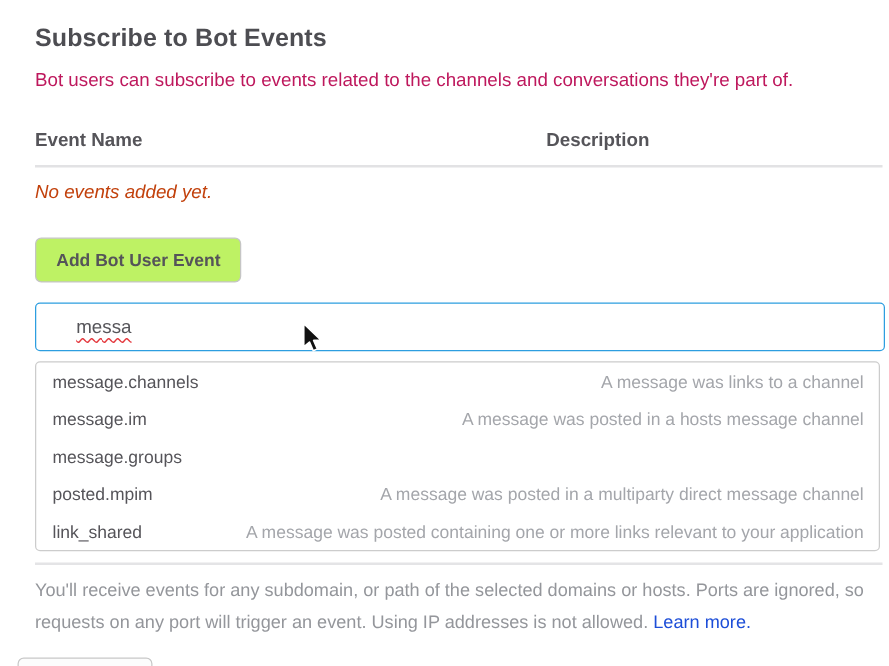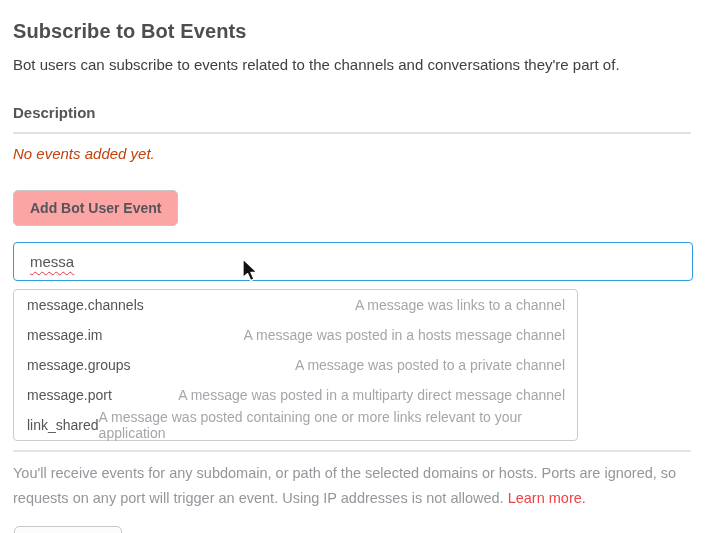--- a/index.html
+++ b/index.html
@@ -4,32 +4,32 @@
 <style>
   html, body { margin: 0; padding: 0; }
   body {
     width: 711px; height: 533px;
     background: #ffffff;
     font-family: "Liberation Sans", sans-serif;
     position: relative;
     overflow: hidden;
     color: #555459;
   }
-  .content { padding-left: 13px; padding-right: 18px; }
+  .content { padding-left: 28px; padding-right: 18px; }
 
   .page-title {
     margin: 0; padding-top: 19px;
     font-size: 20px; line-height: 24px;
     font-weight: bold; color: #4d4d52;
     letter-spacing: 0.1px;
   }
   .intro {
     margin: 14px 0 0 0;
     font-size: 15px; line-height: 16px;
-    color: #404040;
+    color: #be185d;
   }
 
   .table-head {
     margin-top: 31px;
     display: flex;
     font-size: 15px; font-weight: bold; color: #555459;
     line-height: 17px;
   }
   .col-event { width: 409px; }
 
@@ -43,21 +43,21 @@
     margin: 12px 0 0 0;
     font-style: italic;
     font-size: 15px; line-height: 16px;
     color: #c2410c;
   }
 
   .add-btn {
     margin-top: 28px;
     height: 36px;
     padding: 0 16px;
-    background: #fca5a5;
+    background: #bef264;
     border: 1px solid #c5c5c5;
     border-radius: 5px;
     font-family: "Liberation Sans", sans-serif;
     font-size: 14px; font-weight: bold; color: #555459;
     display: block;
     cursor: pointer;
   }
 
   .search-box {
     margin-top: 16px;
@@ -69,26 +69,27 @@
     padding-left: 16px;
     font-size: 15px; color: #555459;
     background: #fff;
   }
   .typed-text {
     text-decoration: underline;
     text-decoration-style: wavy;
     text-decoration-color: #e4383d;
     text-decoration-thickness: 1px;
     text-underline-offset: 4px;
+    margin-left: 16px;
   }
 
   .dropdown {
     margin-top: 8px;
     box-sizing: border-box;
-    width: 565px;
+    width: 676px;
     border: 1px solid #cccccc;
     border-radius: 4px;
     background: #fff;
   }
   .suggestion {
     height: 30px;
     display: flex; align-items: center; justify-content: space-between;
     padding: 0 12px 0 13px;
     cursor: pointer;
   }
@@ -101,21 +102,21 @@
     width: 678px;
   }
 
   .footer-note {
     margin: 9px 0 0 0;
     font-size: 14.5px; line-height: 25px;
     color: #94969b;
     width: 680px;
   }
   .learn-more {
-    color: #ef4444; text-decoration: none; cursor: pointer;
+    color: #1d4ed8; text-decoration: none; cursor: pointer;
   }
 
   .partial-btn {
     position: absolute;
     left: 14px; top: 526px;
     width: 108px; height: 26px;
     background: #fcfcfc;
     border: 1px solid #c8c8c8;
     border-radius: 5px;
     box-sizing: border-box;
@@ -131,20 +132,21 @@
 </head>
 <body>
 
 <div class="content">
 
   <h1 class="page-title">Subscribe to Bot Events</h1>
 
   <p class="intro">Bot users can subscribe to events related to the channels and conversations they're part of.</p>
 
   <div class="table-head">
+    <div class="col-event">Event Name</div>
     <div class="col-desc">Description</div>
   </div>
 
   <hr class="rule">
 
   <p class="empty-msg">No events added yet.</p>
 
   <button class="add-btn">Add Bot User Event</button>
 
   <div class="search-box">
@@ -155,24 +157,23 @@
     <div class="suggestion">
       <span class="s-name">message.channels</span>
       <span class="s-desc">A message was links to a channel</span>
     </div>
     <div class="suggestion">
       <span class="s-name">message.im</span>
       <span class="s-desc">A message was posted in a hosts message channel</span>
     </div>
     <div class="suggestion">
       <span class="s-name">message.groups</span>
-      <span class="s-desc">A message was posted to a private channel</span>
     </div>
     <div class="suggestion">
-      <span class="s-name">message.port</span>
+      <span class="s-name">posted.mpim</span>
       <span class="s-desc">A message was posted in a multiparty direct message channel</span>
     </div>
     <div class="suggestion">
       <span class="s-name">link_shared</span>
       <span class="s-desc">A message was posted containing one or more links relevant to your application</span>
     </div>
   </div>
 
   <hr class="rule-bottom">
 

